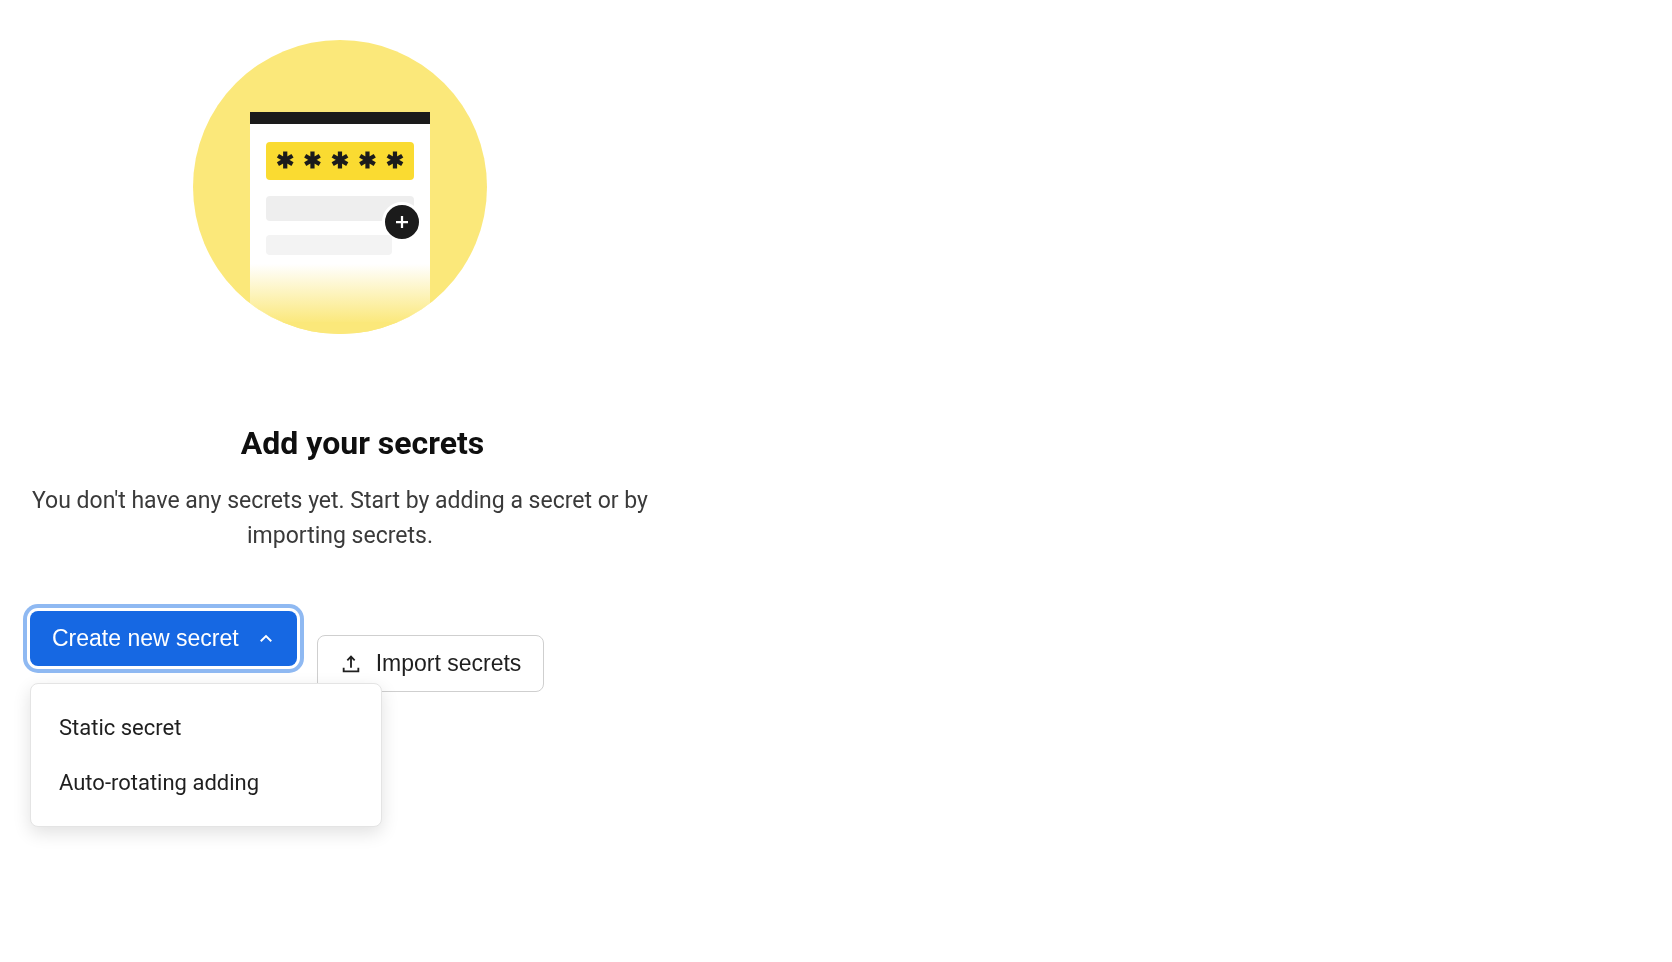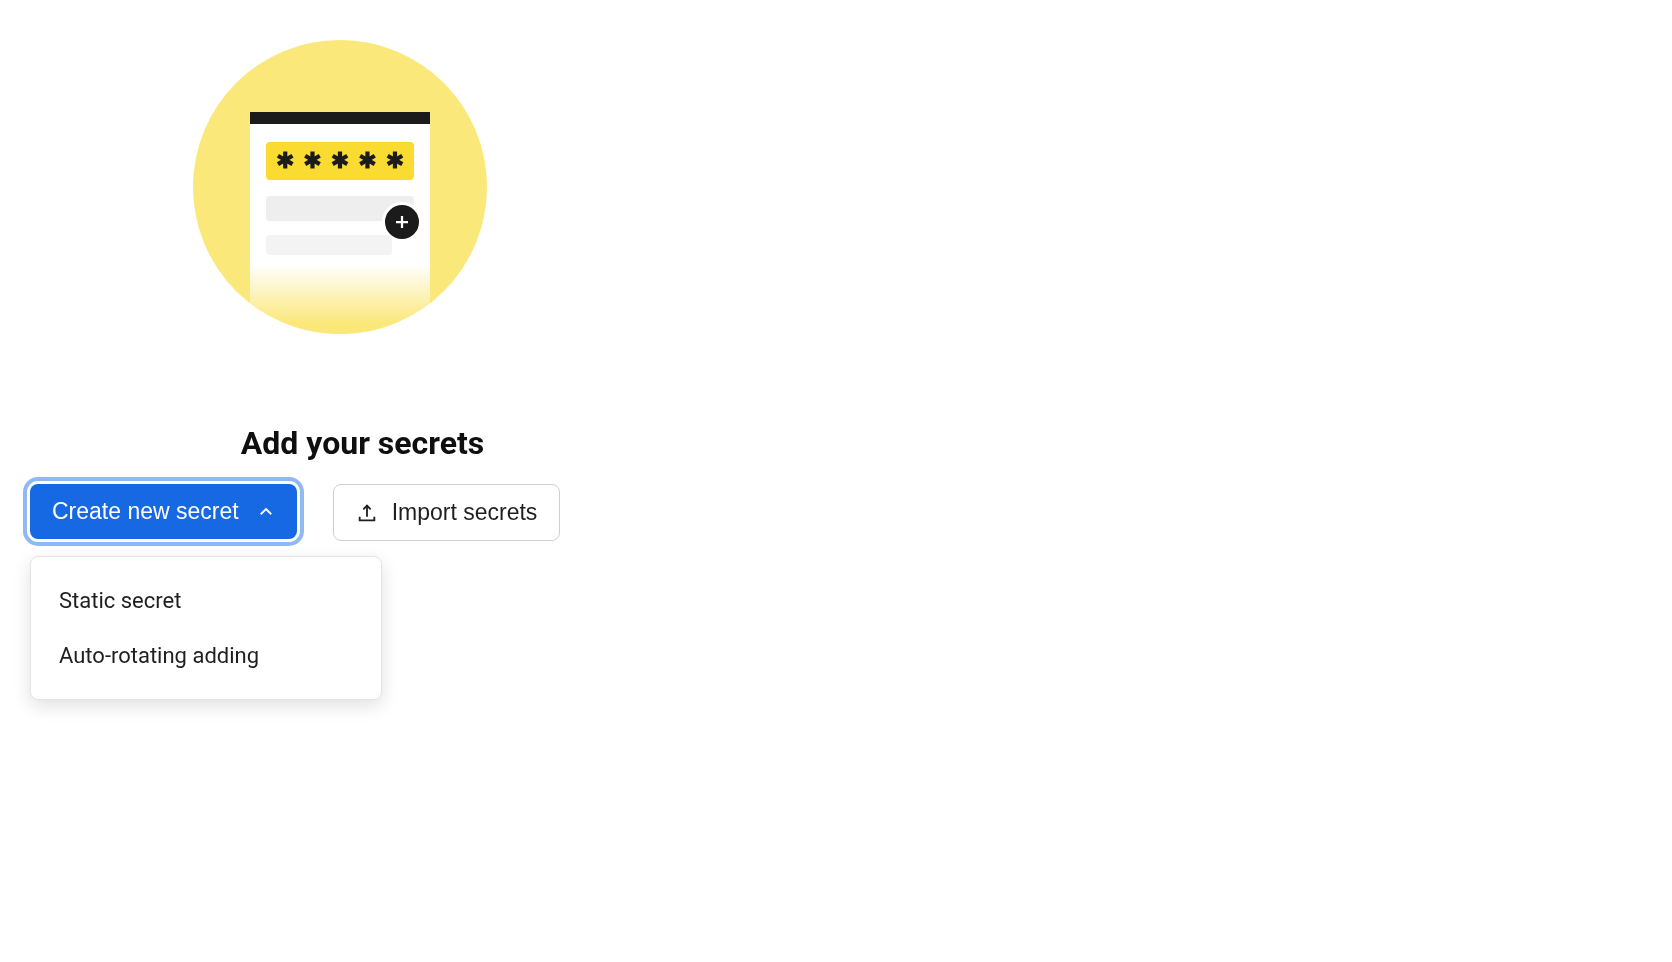--- a/index.html
+++ b/index.html
@@ -112,21 +112,21 @@
     }
     .description {
       font-size: 23px;
       color: #3a3a3a;
       text-align: center;
       line-height: 1.5;
       margin-bottom: 58px;
     }
     .button-row {
       display: flex;
-      gap: 36px;
+      gap: 20px;
       align-items: flex-start;
       width: 100%;
       justify-content: flex-start;
       position: relative;
     }
     .btn-primary-wrap {
       position: relative;
     }
     .btn-primary {
       background: #1668e3;
@@ -155,20 +155,21 @@
       color: #1f1f1f;
       border: 1px solid #cfcfcf;
       border-radius: 8px;
       padding: 14px 22px;
       font-size: 23px;
       font-weight: 500;
       display: flex;
       align-items: center;
       gap: 14px;
       cursor: pointer;
+      margin-top: 24px;
     }
     .upload-icon {
       width: 22px;
       height: 22px;
       stroke: #1f1f1f;
       stroke-width: 2;
       fill: none;
     }
     .dropdown {
       position: absolute;
@@ -213,20 +214,21 @@
           </div>
         </div>
         <div class="ill-field-grey" style="width:85%;height:20px;background:#f3f3f3;"></div>
       </div>
     </div>
     <div class="ill-fade"></div>
   </div>
 
   <h1 class="heading">Add your secrets</h1>
 
+  <p class="description">You don't have any secrets yet. Start by adding a secret or by importing secrets.</p>
 
   <div class="button-row">
 
     <div class="btn-primary-wrap">
       <button class="btn-primary">
         <span>Create new secret</span>
         <svg class="chevron-icon" viewBox="0 0 24 24">
           <polyline points="5 15 12 8 19 15"></polyline>
         </svg>
       </button>

